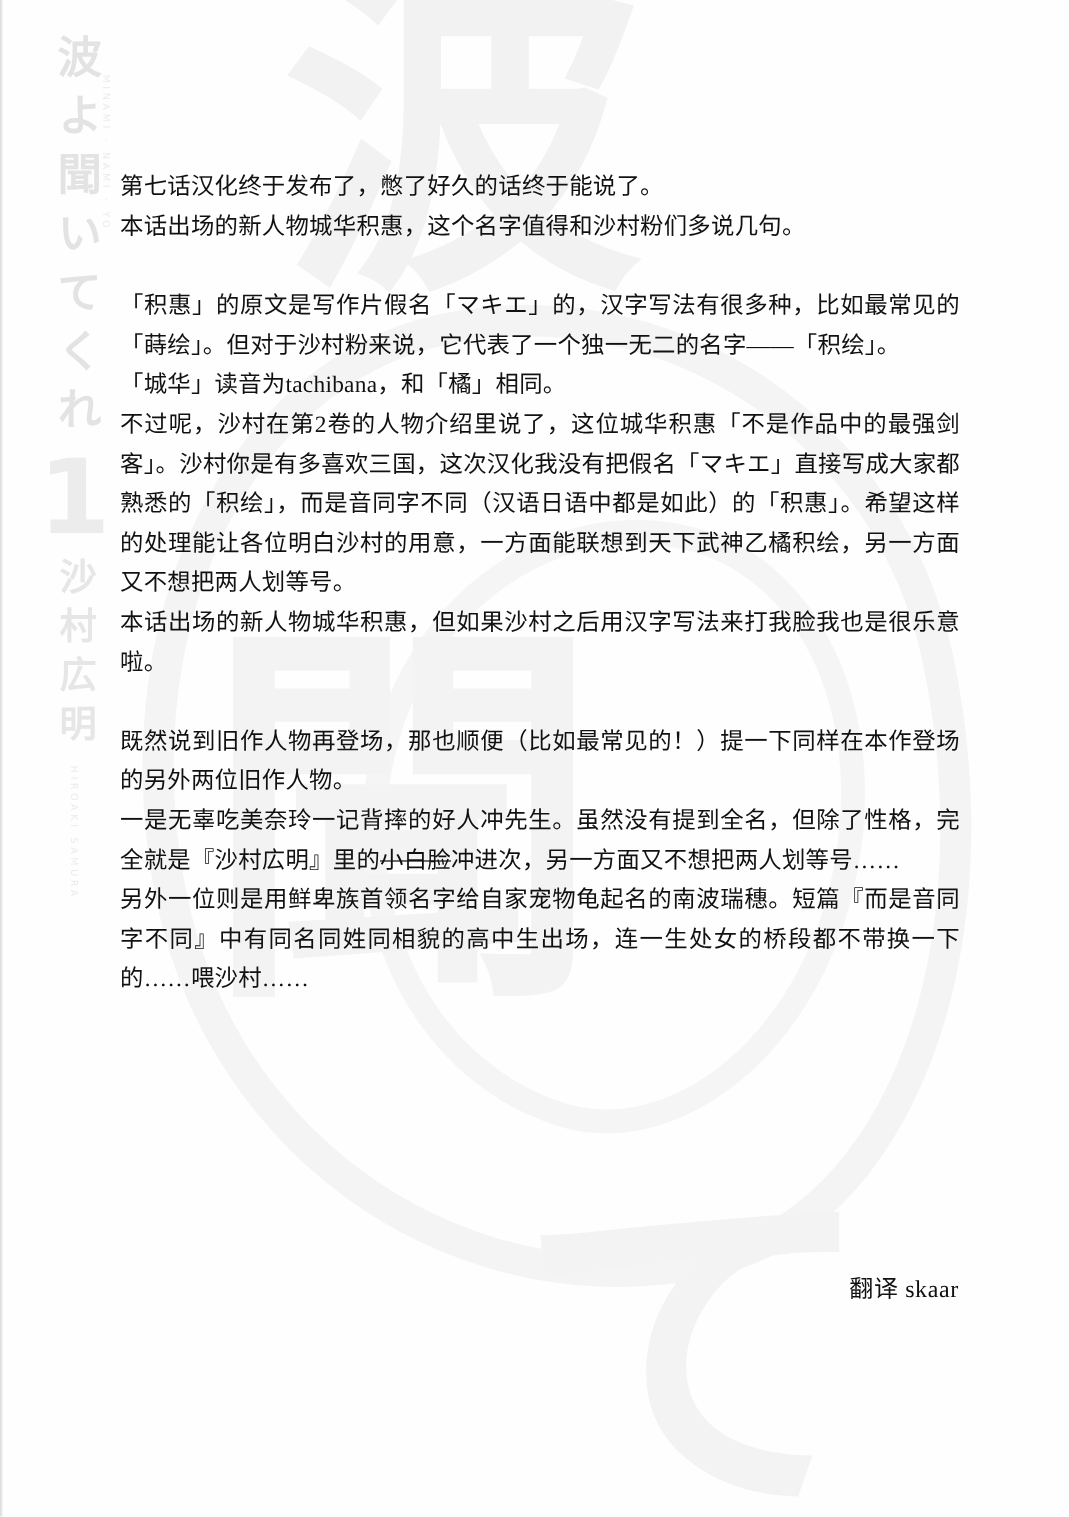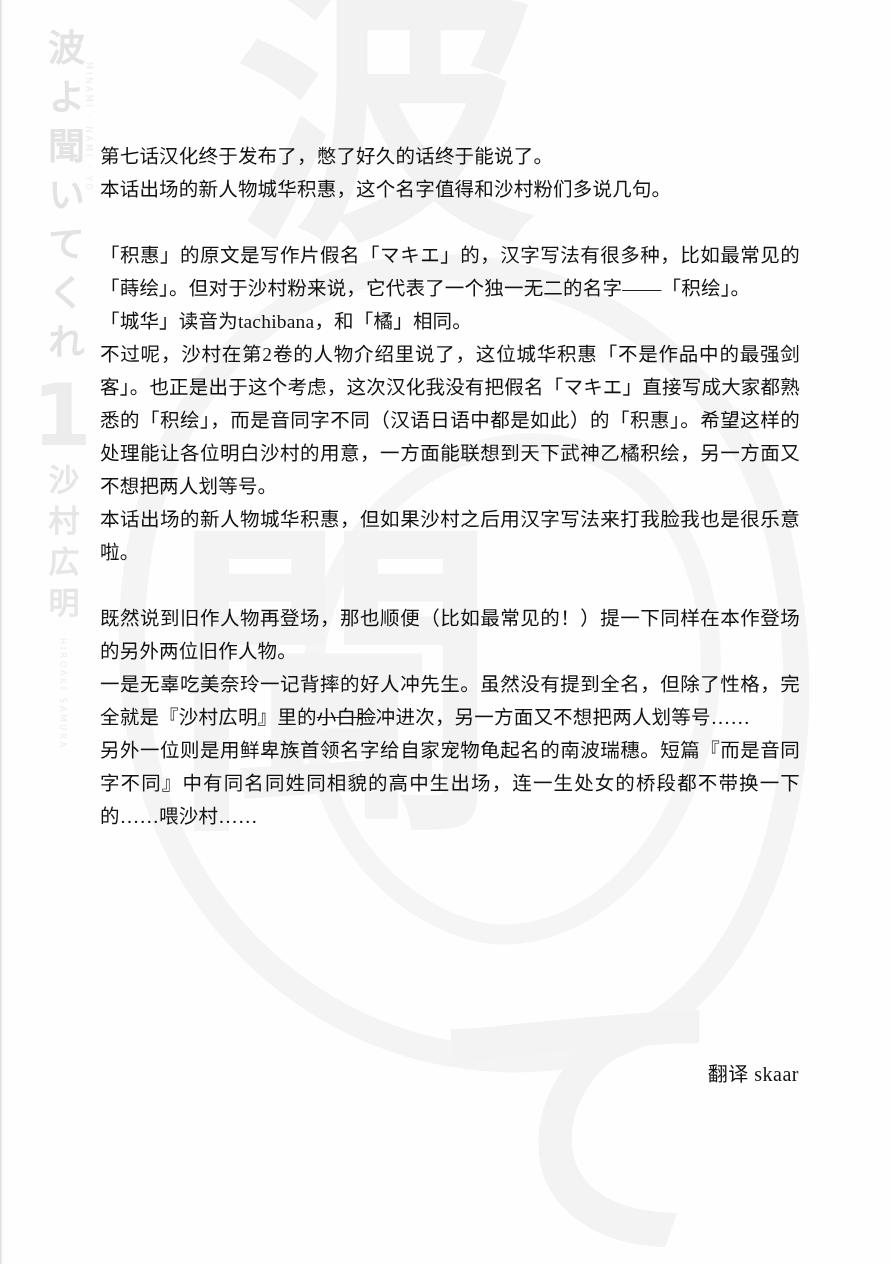--- a/index.html
+++ b/index.html
@@ -173,21 +173,21 @@
   </div>
 
   <div class="content">
     <p class="para">第七话汉化终于发布了，憋了好久的话终于能说了。</p>
     <p class="para">本话出场的新人物城华积惠，这个名字值得和沙村粉们多说几句。</p>
 
     <div class="spacer"></div>
 
     <p class="para">「积惠」的原文是写作片假名「マキエ」的，汉字写法有很多种，比如最常见的「蒔绘」。但对于沙村粉来说，它代表了一个独一无二的名字——「积绘」。</p>
     <p class="para">「城华」读音为tachibana，和「橘」相同。</p>
-    <p class="para">不过呢，沙村在第2卷的人物介绍里说了，这位城华积惠「不是作品中的最强剑客」。也正是出于这个考虑，这次汉化我没有把假名「マキエ」直接写成大家都熟悉的「积绘」，而是音同字不同（汉语日语中都是如此）的「积惠」。希望这样的处理能让各位明白沙村的用意，一方面能联想到天下武神乙橘积绘，另一方面又不想把两人划等号。</p>
+    <p class="para">不过呢，沙村在第2卷的人物介绍里说了，这位城华积惠「不是作品中的最强剑客」。沙村你是有多喜欢三国，这次汉化我没有把假名「マキエ」直接写成大家都熟悉的「积绘」，而是音同字不同（汉语日语中都是如此）的「积惠」。希望这样的处理能让各位明白沙村的用意，一方面能联想到天下武神乙橘积绘，另一方面又不想把两人划等号。</p>
     <p class="para">本话出场的新人物城华积惠，但如果沙村之后用汉字写法来打我脸我也是很乐意啦。</p>
 
     <div class="spacer"></div>
 
     <p class="para">既然说到旧作人物再登场，那也顺便（比如最常见的！）提一下同样在本作登场的另外两位旧作人物。</p>
     <p class="para"><span>一是无辜吃美奈玲一记背摔的好人冲先生。虽然没有提到全名，但除了性格，完全就是『沙村広明』里的</span><span class="strike">小白脸</span><span>冲进次，另一方面又不想把两人划等号……</span></p>
     <p class="para">另外一位则是用鲜卑族首领名字给自家宠物龟起名的南波瑞穗。短篇『而是音同字不同』中有同名同姓同相貌的高中生出场，连一生处女的桥段都不带换一下的……喂沙村……</p>
 
     <div class="spacer"></div>
 

